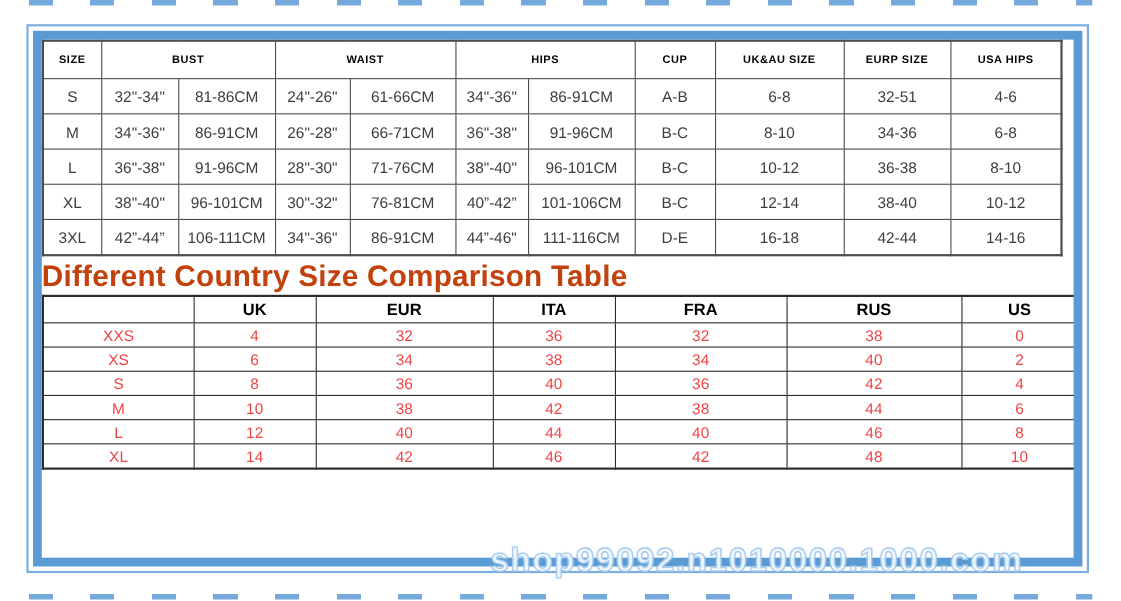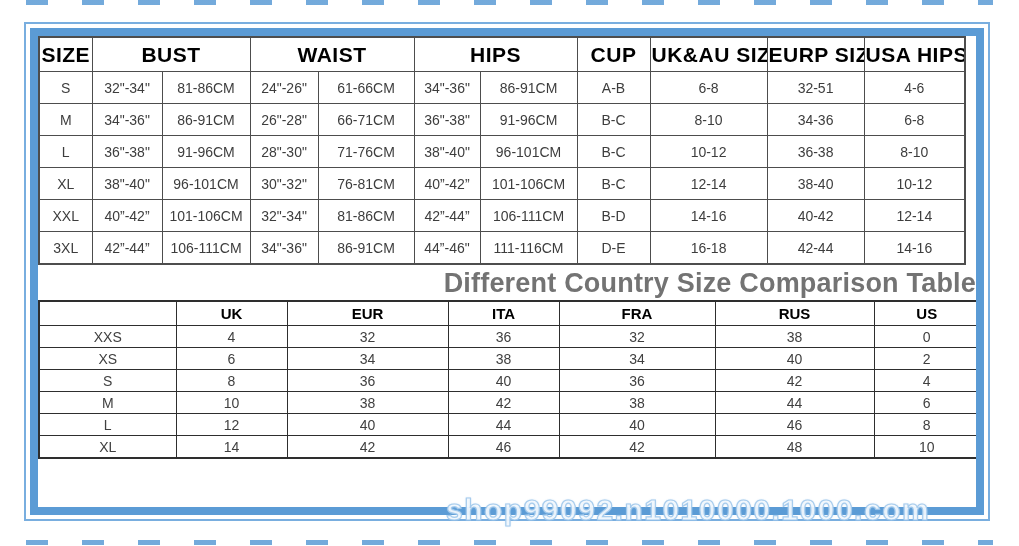--- a/index.html
+++ b/index.html
@@ -33,38 +33,38 @@
 
   table { border-collapse:collapse; table-layout:fixed; }
 
   
   .size-table { width:926px; border:2px solid #4d4d4d; }
   .size-table th, .size-table td {
     border:1px solid #4d4d4d; text-align:center; vertical-align:middle;
     overflow:hidden; white-space:nowrap;
   }
   .size-table th {
-    height:31px; font-size:21px; font-weight:bold; color:#000; letter-spacing:.5px;
+    height:31px; font-size:10px; font-weight:bold; color:#000; letter-spacing:.5px;
   }
   .size-table td { height:29px; font-size:14px; color:#3d3d3d; }
 
   
   .chart-title {
-    width:100%; height:35px; line-height:36px; text-align:right;
-    font-size:27px; font-weight:bold; color:#737373; letter-spacing:.2px;
+    width:100%; height:35px; line-height:36px; text-align:left;
+    font-size:27px; font-weight:bold; color:#c2410c; letter-spacing:.2px;
   }
 
   
   .country-table { width:938px; border:2px solid #2e2e2e; }
   .country-table th, .country-table td {
     border:1px solid #2e2e2e; text-align:center; vertical-align:middle;
     overflow:hidden; white-space:nowrap;
   }
   .country-table th { height:21px; font-size:15px; font-weight:bold; color:#000; }
-  .country-table td { height:19px; font-size:14px; color:#404040; }
+  .country-table td { height:19px; font-size:14px; color:#ef4444; }
 
   
   .watermark {
     position:absolute; left:446px; top:493px; z-index:4;
     font-size:30px; font-weight:bold; letter-spacing:1.5px;
     color:rgba(255,255,255,0.82);
     -webkit-text-stroke:1.2px rgba(160,200,235,0.9);
     text-shadow:0 0 2px rgba(150,195,235,0.8);
     white-space:nowrap; pointer-events:none;
   }
@@ -152,33 +152,20 @@
             <td>30"-32"</td>
             <td>76-81CM</td>
             <td>40”-42”</td>
             <td>101-106CM</td>
             <td>B-C</td>
             <td>12-14</td>
             <td>38-40</td>
             <td>10-12</td>
           </tr>
           <tr>
-            <td>XXL</td>
-            <td>40”-42”</td>
-            <td>101-106CM</td>
-            <td>32"-34"</td>
-            <td>81-86CM</td>
-            <td>42”-44”</td>
-            <td>106-111CM</td>
-            <td>B-D</td>
-            <td>14-16</td>
-            <td>40-42</td>
-            <td>12-14</td>
-          </tr>
-          <tr>
             <td>3XL</td>
             <td>42”-44”</td>
             <td>106-111CM</td>
             <td>34"-36"</td>
             <td>86-91CM</td>
             <td>44”-46"</td>
             <td>111-116CM</td>
             <td>D-E</td>
             <td>16-18</td>
             <td>42-44</td>

